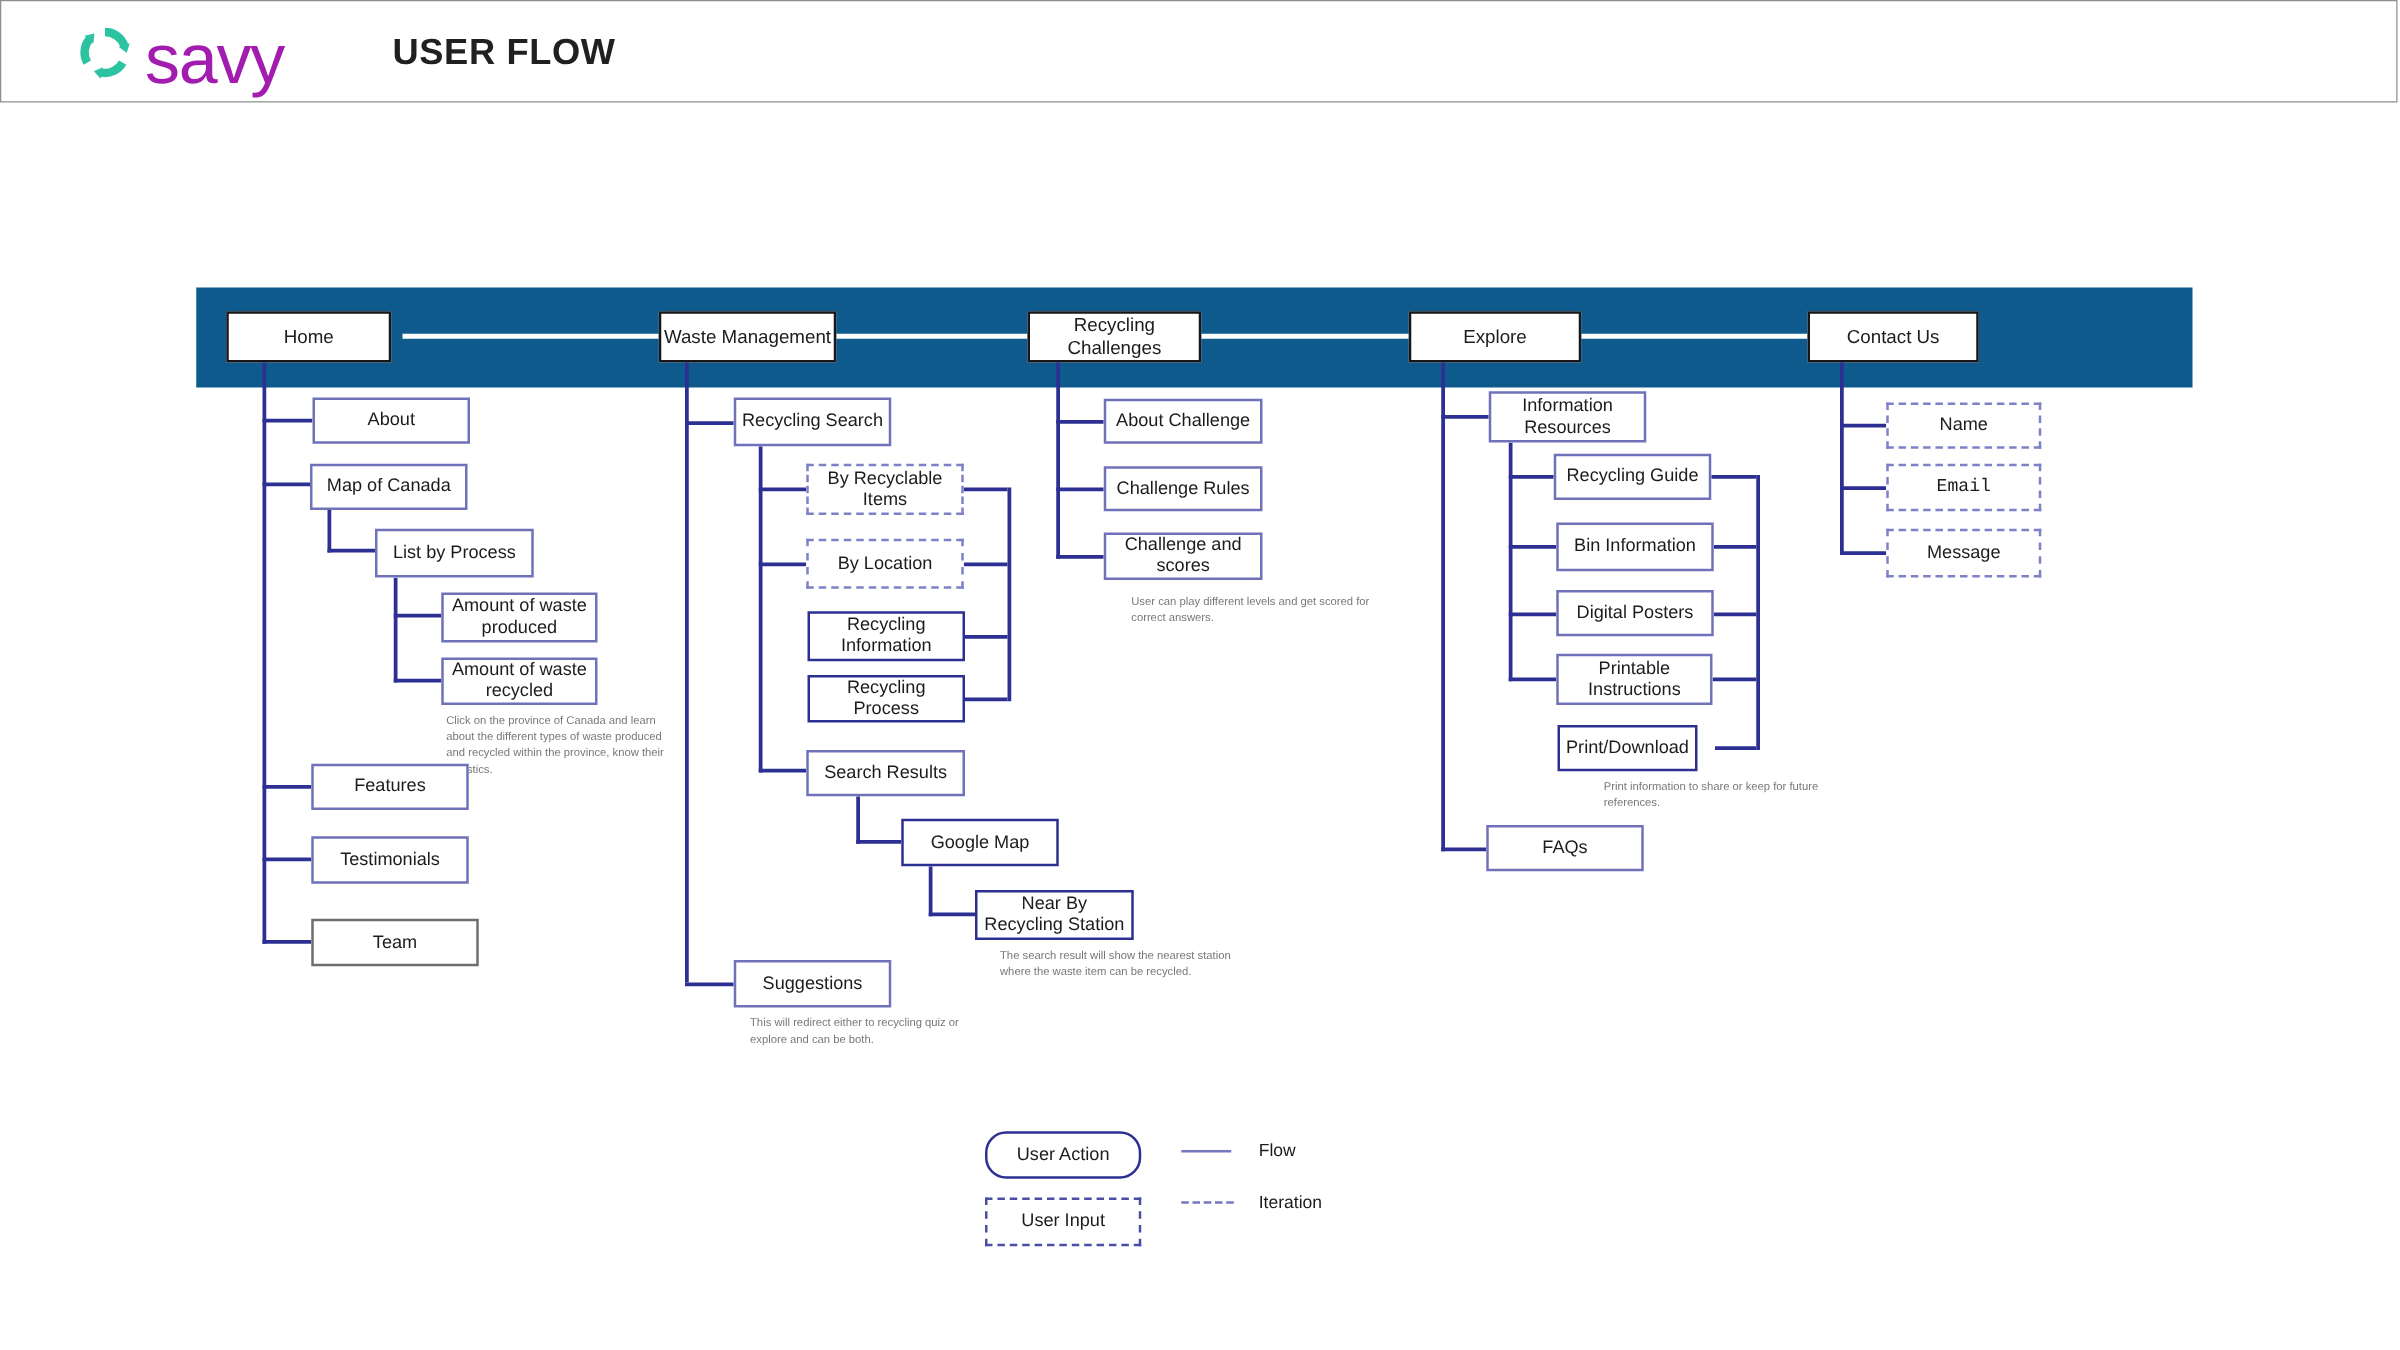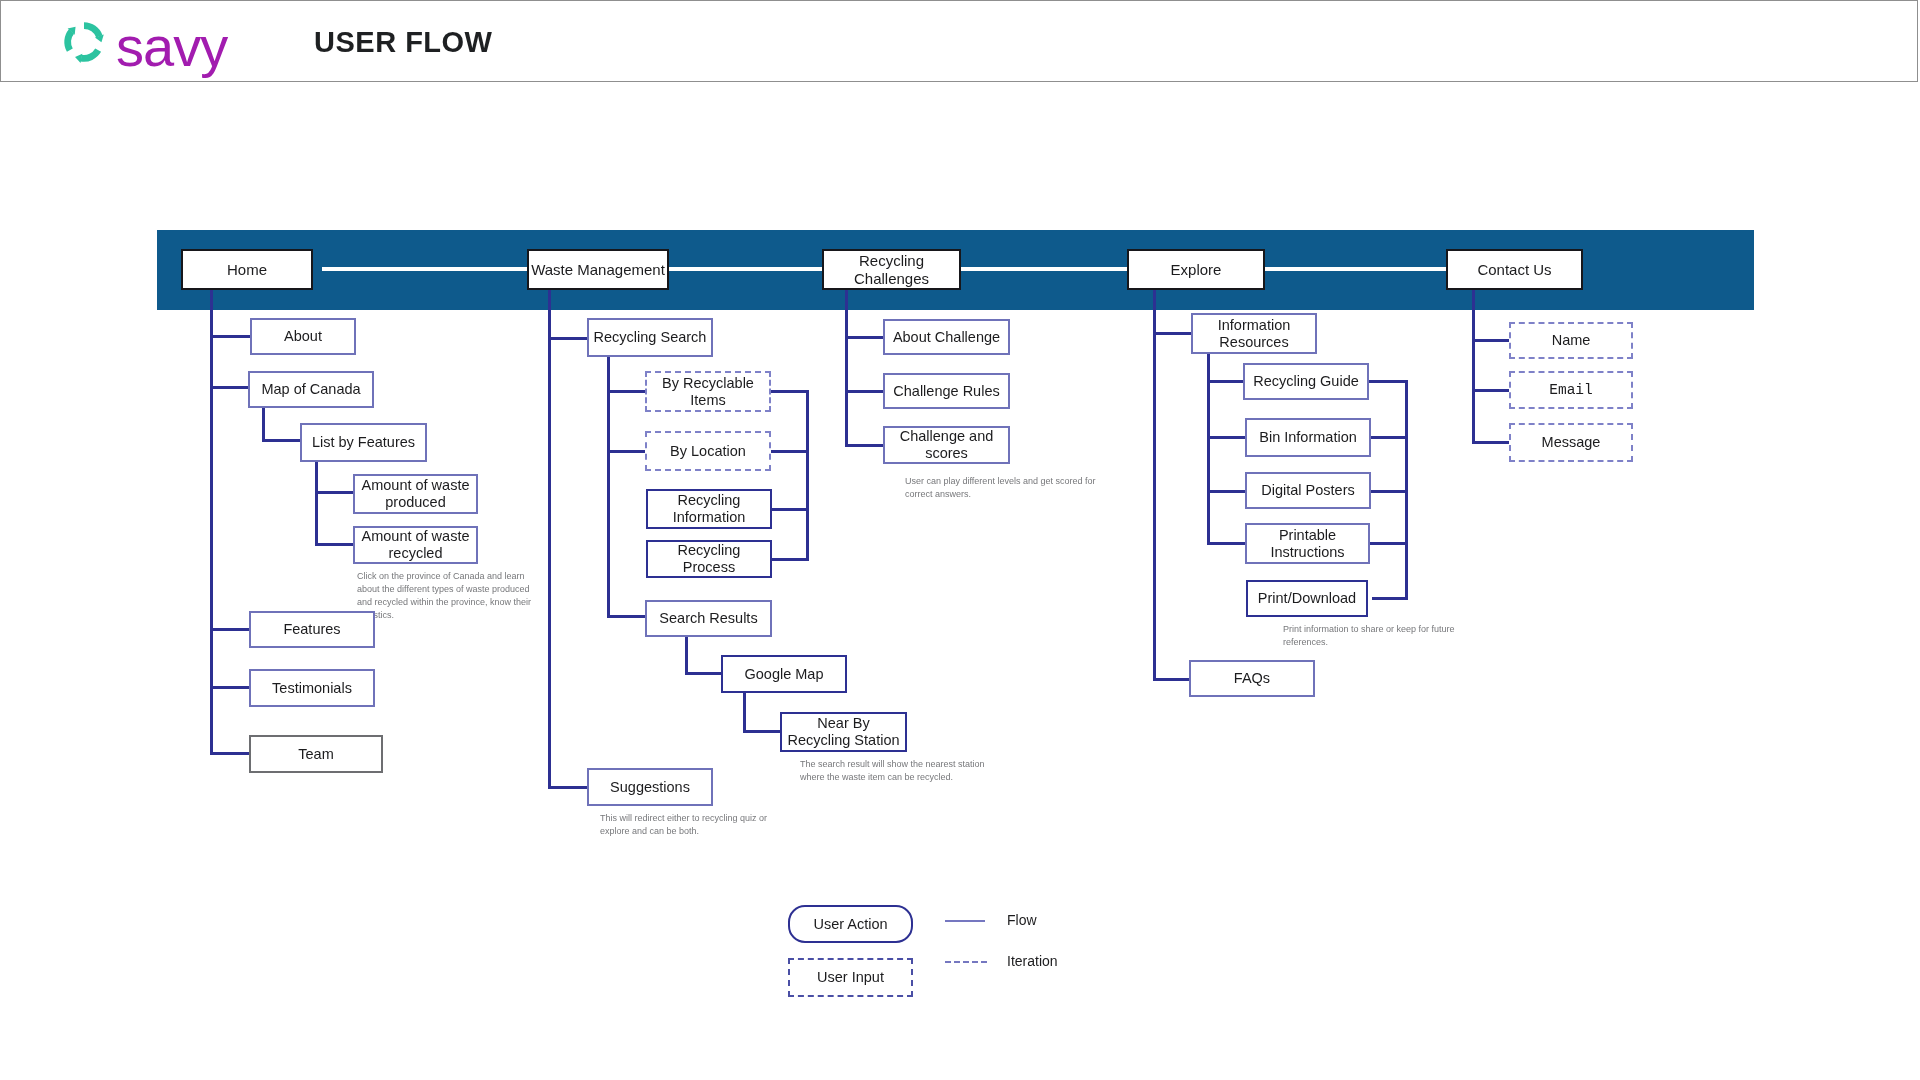--- a/index.html
+++ b/index.html
@@ -75,23 +75,23 @@
   <div class="h" style="left:210px;top:386px;width:38px;"></div>
   <div class="h" style="left:210px;top:628px;width:39px;"></div>
   <div class="h" style="left:210px;top:686px;width:39px;"></div>
   <div class="h" style="left:210px;top:752px;width:39px;"></div>
   <div class="v" style="left:262px;top:408px;height:34px;"></div>
   <div class="h" style="left:262px;top:439px;width:38px;"></div>
   <div class="v" style="left:315px;top:462px;height:84px;"></div>
   <div class="h" style="left:315px;top:491px;width:38px;"></div>
   <div class="h" style="left:315px;top:543px;width:38px;"></div>
 
-  <div class="node" style="left:250px;top:318px;width:106px;height:37px;">About</div>
+  <div class="node" style="left:250px;top:318px;width:126px;height:37px;">About</div>
   <div class="node" style="left:248px;top:371px;width:126px;height:37px;">Map of Canada</div>
-  <div class="node" style="left:300px;top:423px;width:127px;height:39px;">List by Features</div>
+  <div class="node" style="left:300px;top:423px;width:127px;height:39px;">List by Process</div>
   <div class="node" style="left:353px;top:474px;width:125px;height:40px;">Amount of waste produced</div>
   <div class="node" style="left:353px;top:526px;width:125px;height:38px;">Amount of waste recycled</div>
   <div class="note" style="left:357px;top:570px;width:178px;">Click on the province of Canada and learn about the different types of waste produced and recycled within the province, know their statistics.</div>
   <div class="node" style="left:249px;top:611px;width:126px;height:37px;">Features</div>
   <div class="node" style="left:249px;top:669px;width:126px;height:38px;">Testimonials</div>
   <div class="node gray" style="left:249px;top:735px;width:134px;height:38px;">Team</div>
 
   <div class="v" style="left:548px;top:290px;height:496px;"></div>
   <div class="h" style="left:548px;top:337px;width:39px;"></div>
   <div class="v" style="left:607px;top:357px;height:261px;"></div>
@@ -143,21 +143,21 @@
   <div class="h" style="left:1371px;top:490px;width:34px;"></div>
   <div class="h" style="left:1370px;top:542px;width:35px;"></div>
   <div class="h" style="left:1372px;top:597px;width:33px;"></div>
   <div class="v" style="left:1405px;top:380px;height:220px;"></div>
 
   <div class="node" style="left:1191px;top:313px;width:126px;height:41px;">Information Resources</div>
   <div class="node" style="left:1243px;top:363px;width:126px;height:37px;">Recycling Guide</div>
   <div class="node" style="left:1245px;top:418px;width:126px;height:39px;">Bin Information</div>
   <div class="node" style="left:1245px;top:472px;width:126px;height:37px;">Digital Posters</div>
   <div class="node" style="left:1245px;top:523px;width:125px;height:41px;">Printable Instructions</div>
-  <div class="node dark" style="left:1246px;top:580px;width:122px;height:37px;">Print/Download</div>
+  <div class="node dark" style="left:1246px;top:580px;width:112px;height:37px;">Print/Download</div>
   <div class="note" style="left:1283px;top:623px;width:200px;">Print information to share or keep for future references.</div>
   <div class="node" style="left:1189px;top:660px;width:126px;height:37px;">FAQs</div>
 
   <div class="v" style="left:1472px;top:290px;height:154px;"></div>
   <div class="h" style="left:1472px;top:339px;width:37px;"></div>
   <div class="h" style="left:1472px;top:389px;width:37px;"></div>
   <div class="h" style="left:1472px;top:441px;width:37px;"></div>
   <div class="node dashed" style="left:1509px;top:322px;width:124px;height:37px;">Name</div>
   <div class="node dashed" style="left:1509px;top:371px;width:124px;height:38px;font-family:Liberation Mono, monospace;">Email</div>
   <div class="node dashed" style="left:1509px;top:423px;width:124px;height:39px;">Message</div>

